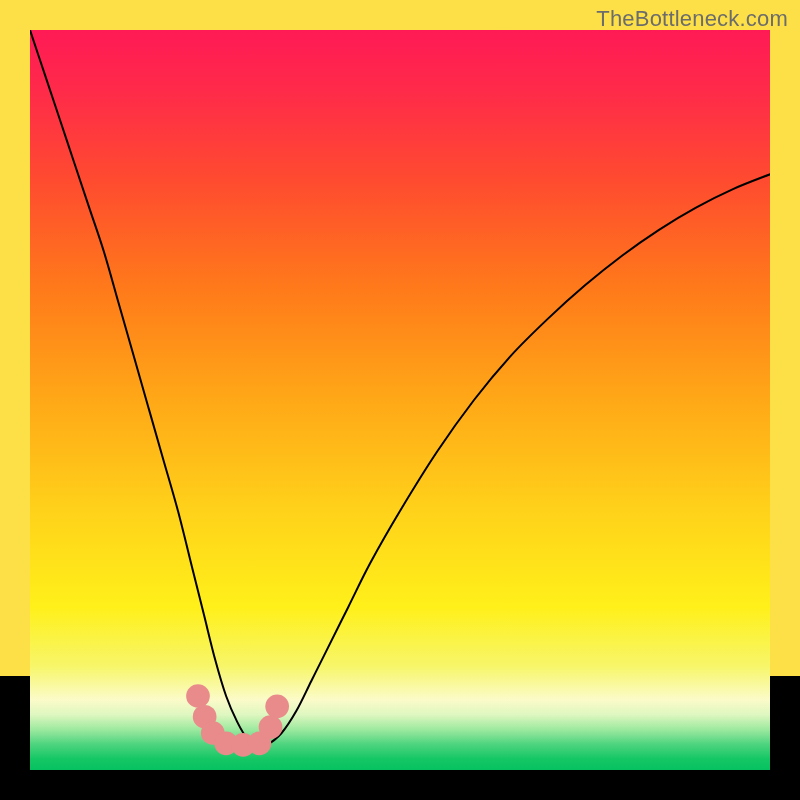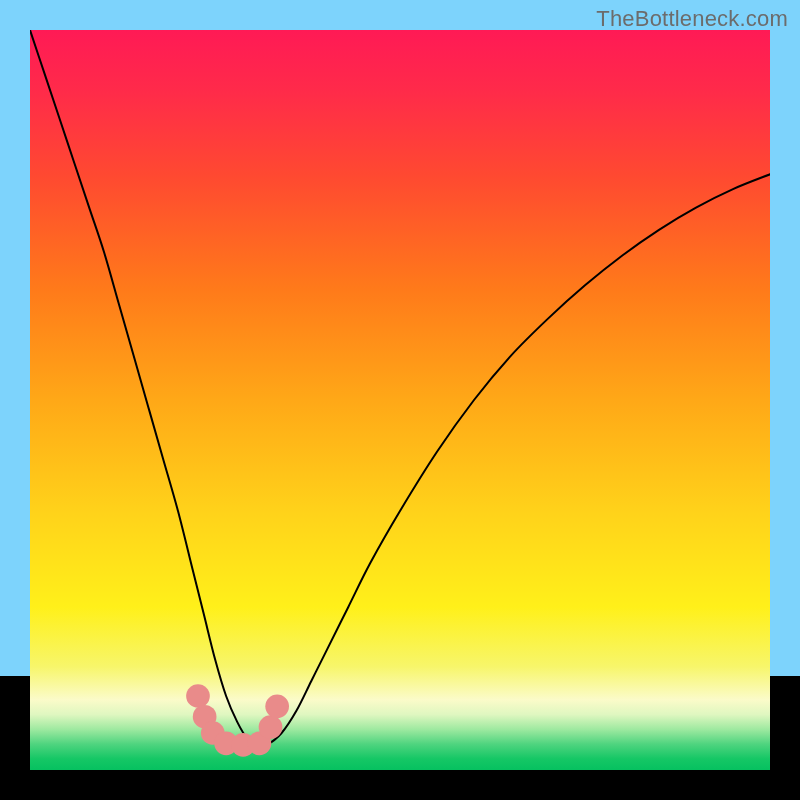--- a/index.html
+++ b/index.html
@@ -8,21 +8,21 @@
     width: 800px;
     height: 800px;
     overflow: hidden;
     background: #000;
     font-family: Arial, Helvetica, sans-serif;
   }
   .outer {
     position: relative;
     width: 800px;
     height: 676px;
-    background: #7dd3fc;
+    background: #fde047;
   }
   .plot-area {
     position: absolute;
     left: 30px;
     top: 30px;
     width: 740px;
     height: 740px;
     overflow: hidden;
   }
   .watermark {

